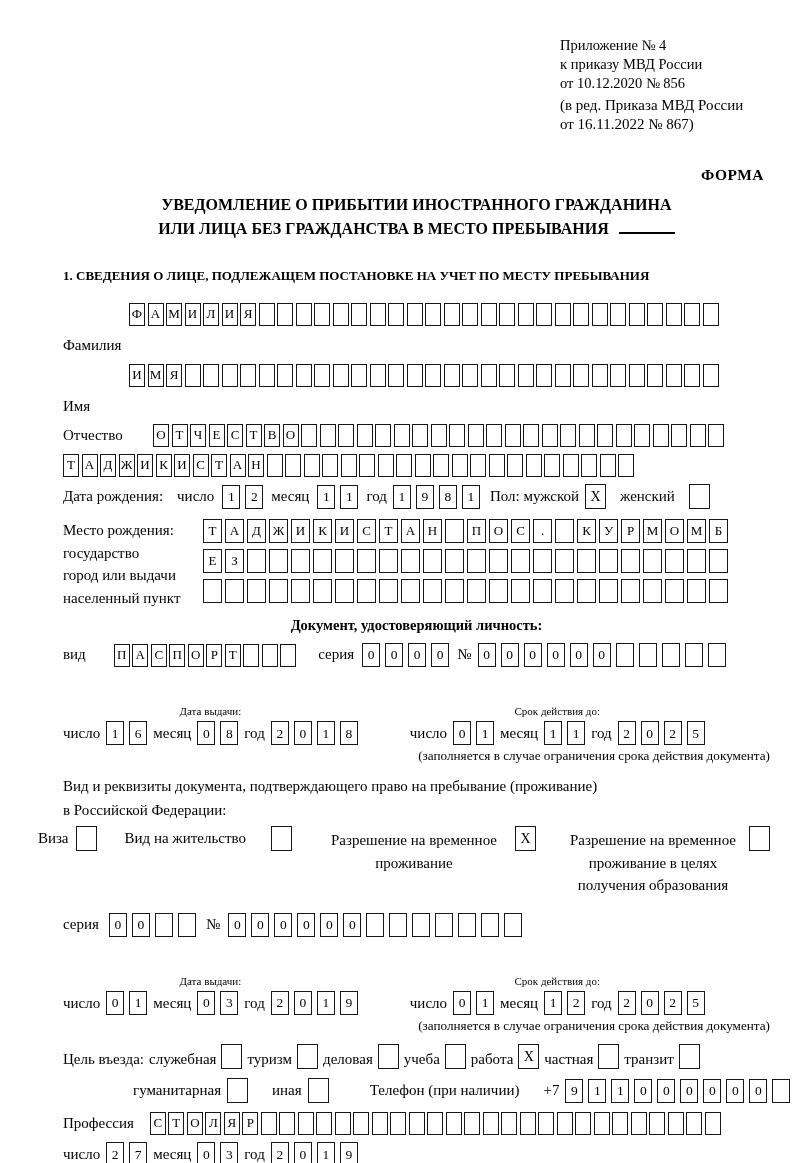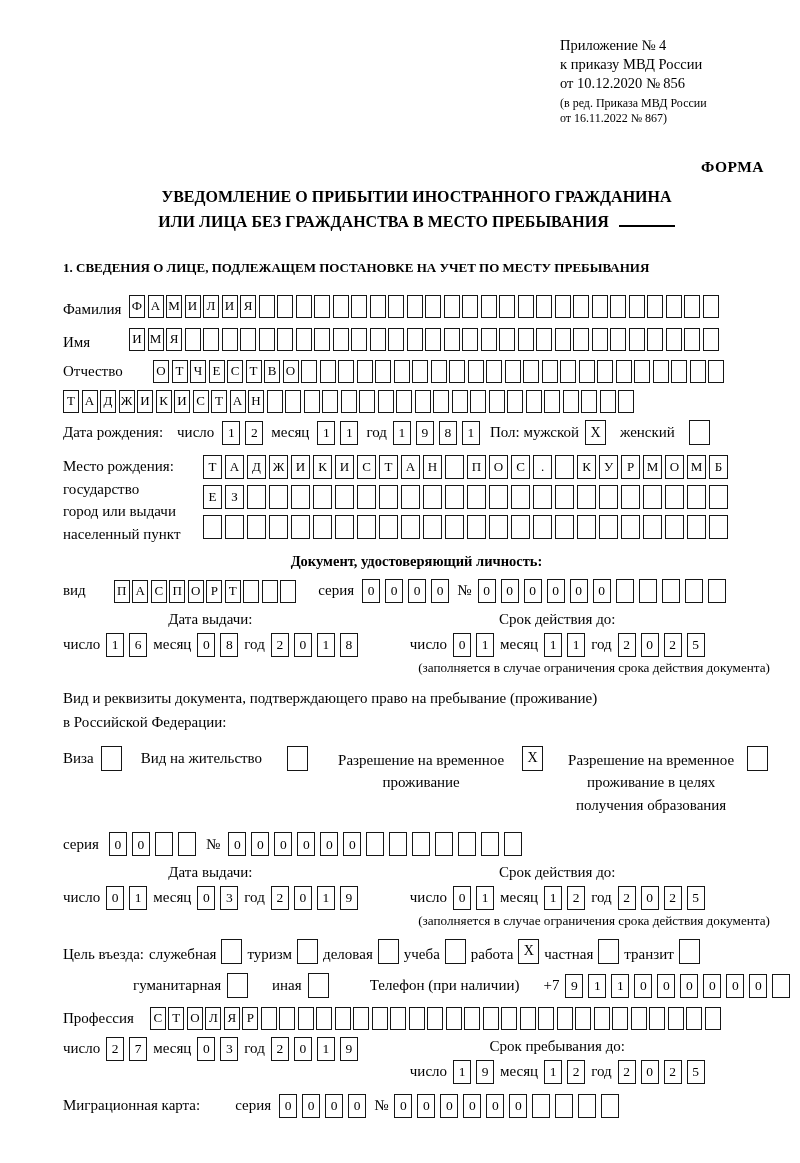--- a/index.html
+++ b/index.html
@@ -3,28 +3,28 @@
 <meta charset="utf-8">
 <style>
   html,body{margin:0;padding:0;background:#fff;}
   body{
     width:800px;height:1163px;box-sizing:border-box;
     padding:36px 30px 10px 63px;overflow:hidden;
     font-family:"Liberation Serif","DejaVu Serif",serif;
     color:#000;font-size:15px;line-height:1.3;
   }
   .appendix{margin-left:auto;width:210px;font-size:14.5px;line-height:1.3;}
-  .appendix .amend{font-size:12px;margin-top:3px;line-height:1.3;}
+  .appendix .amend{font-size:15px;margin-top:3px;line-height:1.3;}
   .forma{text-align:right;font-weight:bold;font-size:15.5px;margin:30px 6px 8px 0;letter-spacing:.5px;}
   .title{text-align:center;font-weight:bold;font-size:16px;line-height:1.55;margin-top:4px;}
   .uline{display:inline-block;width:56px;border-bottom:2px solid #000;height:13px;margin-left:10px;}
   .sec-heading{font-weight:bold;font-size:13px;margin:26px 0 18px 0;}
   .row{display:flex;align-items:flex-start;margin-bottom:7px;}
   .row.vc{align-items:center;}
-  .lbl{padding-top:3px;white-space:nowrap;}
+  .lbl{padding-top:3px;white-space:nowrap;margin-top:28px;}
   .lbl-col{flex:0 0 90px;line-height:1.5;}
   .lbl-col.w66{flex:0 0 66px;}
   .lbl-col.w140{flex:0 0 140px;}
   .cells{display:flex;gap:2.5px;}
   .cell{
     flex:0 0 14px;width:14px;height:21px;border:1.5px solid #161616;
     display:flex;align-items:center;justify-content:center;
     font-size:13px;box-sizing:content-box;background:#fff;
   }
   .big .cell{flex-basis:17px;width:17px;height:22px;gap:3px;}
@@ -35,25 +35,25 @@
     flex:0 0 19px;width:19px;height:23px;border:1.5px solid #161616;
     display:inline-flex;align-items:center;justify-content:center;
     font-size:14px;box-sizing:content-box;
   }
   .stack{display:flex;flex-direction:column;gap:6px;}
   .dlbl{white-space:nowrap;}
   .doc-heading{text-align:center;font-weight:bold;font-size:14.5px;margin:4px 0 8px 0;}
   .date-row{display:flex;align-items:flex-start;margin-bottom:2px;}
   .dg{display:flex;flex-direction:column;}
   .dg-b{margin-left:52px;}
-  .dg-head{text-align:center;font-size:15px;margin-bottom:3px;}
+  .dg-head{text-align:center;font-size:11px;margin-bottom:3px;margin-top:30px;}
   .dg-cells{display:flex;align-items:center;gap:6px;}
   .note{text-align:right;font-size:13.2px;margin:2px 0 10px 0;}
   .intro{margin:6px 0 2px 0;line-height:1.6;}
-  .cb-row{display:flex;align-items:flex-start;gap:19px;margin:12px 0 16px 0;}
+  .cb-row{display:flex;align-items:flex-start;gap:28px;margin:4px 0 16px 0;justify-content:flex-end;}
   .cb-item{display:flex;align-items:flex-start;gap:7px;}
   .cb-label{white-space:nowrap;padding-top:3px;}
   .cb-label.center{white-space:normal;text-align:center;line-height:1.5;padding-top:3px;}
   .w185{width:188px;}
   .w178{width:178px;}
   .purpose-row{display:flex;align-items:flex-end;gap:5px;margin-bottom:9px;flex-wrap:nowrap;}
   .purpose-row2{display:flex;align-items:center;gap:6px;margin:0 0 9px 70px;}
   .ml18{margin-left:18px;}
   .ml35{margin-left:35px;}
   .mb10{margin-bottom:10px;}

